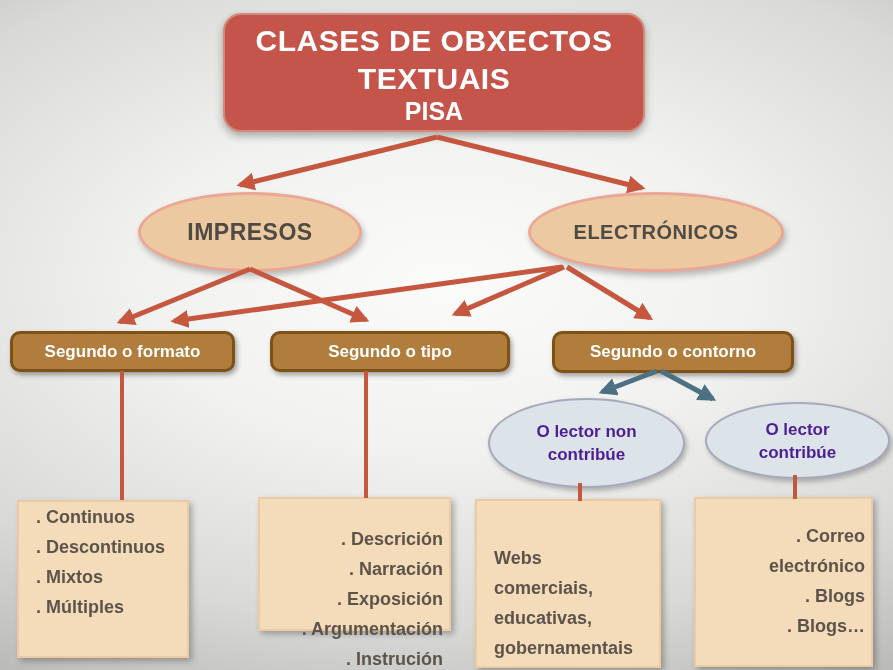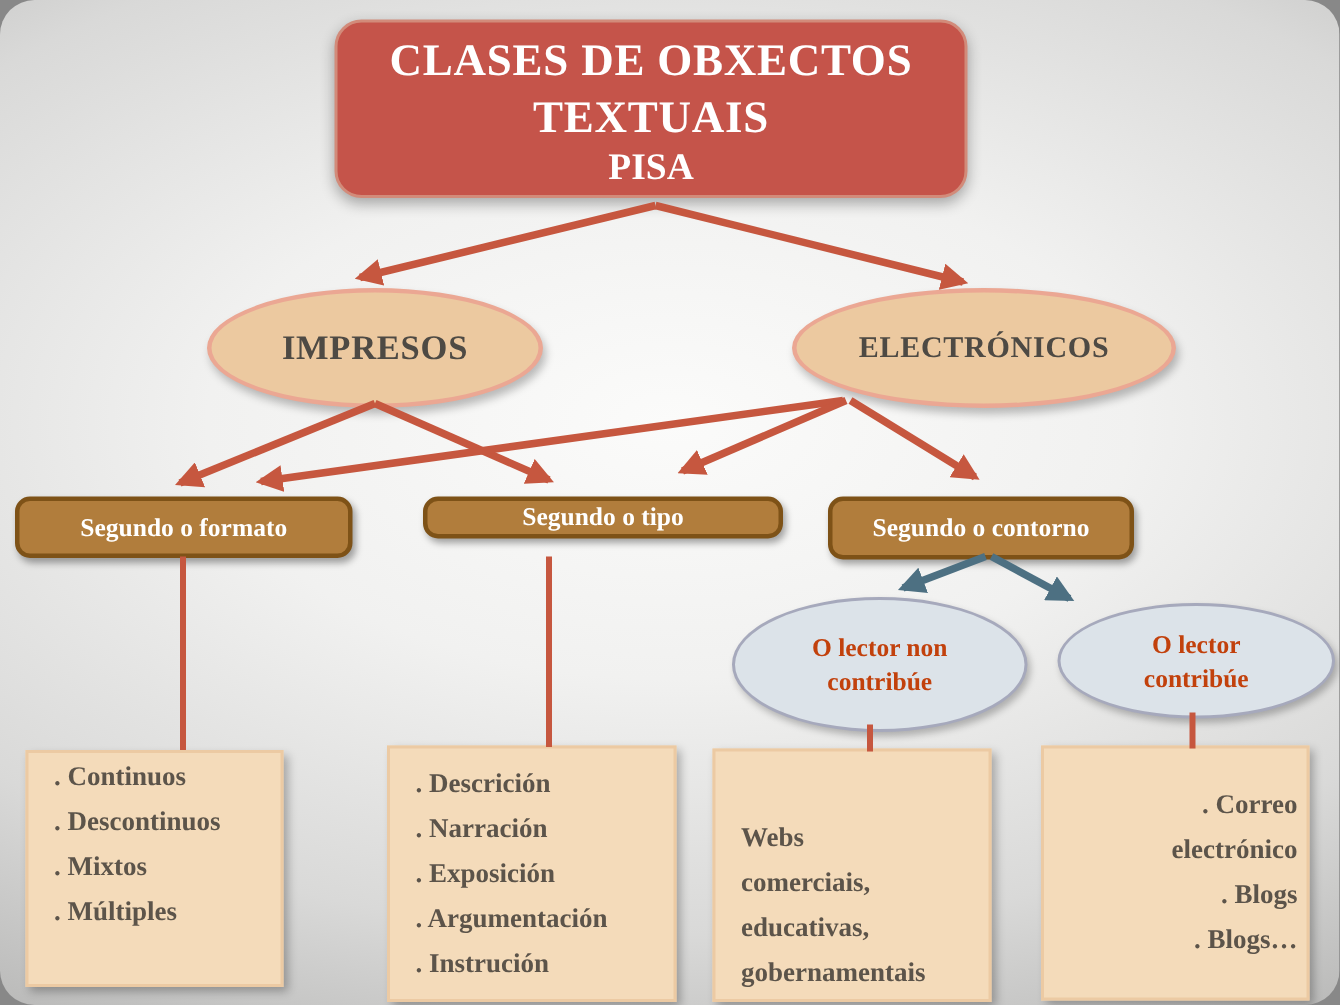--- a/index.html
+++ b/index.html
@@ -1,21 +1,20 @@
 <!DOCTYPE html>
 <html><head>
 <meta charset="utf-8">
 <style>
   html,body{margin:0;padding:0;background:#888;}
   .canvas{
     position:relative;width:893px;height:670px;overflow:hidden;
-    font-family:Liberation Serif, serif;
+    font-family:Liberation Sans, sans-serif;
     background:radial-gradient(ellipse 115% 85% at 50% 42%,
       #fbfbfa 0%, #f1f1f0 30%, #d9d9d8 60%, #b4b4b3 85%, #a0a0a0 100%);
-    border-radius:23px;
   }
   .edges{position:absolute;left:0;top:0;z-index:5;pointer-events:none;}
   .node{position:absolute;box-sizing:border-box;display:flex;flex-direction:column;
         align-items:center;justify-content:center;text-align:center;}
   
   .title-box{
     left:223px;top:13px;width:422px;height:119px;
     background:#c5544a;border:2px solid #d28b7a;border-radius:18px;
     box-shadow:0 4px 9px rgba(0,0,0,.3);color:#fff;z-index:2;
   }
@@ -24,35 +23,35 @@
   
   .oval{border-radius:50%;background:#ecc9a0;border:3px solid #eba793;
         color:#4e4a44;font-weight:700;box-shadow:2px 4px 6px rgba(0,0,0,.25);z-index:2;}
   .oval-impresos{left:138px;top:192px;width:224px;height:80px;font-size:23px;letter-spacing:.5px;}
   .oval-electronicos{left:528px;top:192px;width:256px;height:80px;font-size:20px;letter-spacing:.5px;}
   
   .bar{background:#b17d3c;border:3px solid #7e5217;border-radius:10px;
        color:#fff;font-weight:700;font-size:17px;
        box-shadow:2px 3px 5px rgba(0,0,0,.35);z-index:2;text-align:right;}
   .bar-formato{left:10px;top:331px;width:225px;height:41px;}
-  .bar-tipo{left:270px;top:331px;width:240px;height:28px;margin-left:12px;}
-  .bar-contorno{left:552px;top:331px;width:204px;height:42px;}
+  .bar-tipo{left:270px;top:331px;width:240px;height:41px;}
+  .bar-contorno{left:552px;top:331px;width:242px;height:42px;}
   
   .boval{border-radius:50%;background:#dce3e9;border:2px solid #a6a9bc;
-         color:#c2410c;font-weight:700;font-size:17px;line-height:23px;
+         color:#4c1d95;font-weight:700;font-size:17px;line-height:23px;
          box-shadow:2px 3px 5px rgba(0,0,0,.25);z-index:2;}
   .boval-non{left:488px;top:398px;width:197px;height:90px;}
   .boval-si{left:705px;top:402px;width:185px;height:77px;}
   
   .leaf{position:absolute;box-sizing:border-box;background:#f4dbba;
         border:2px solid #eccaa3;box-shadow:3px 3px 6px rgba(0,0,0,.28);
         color:#5c544a;font-weight:700;font-size:18px;line-height:30px;
         padding-left:17px;padding-right:6px;z-index:2;}
   .leaf-1{left:17px;top:500px;width:172px;height:158px;}
-  .leaf-2{left:258px;top:497px;width:193px;height:171px;padding-top:8px;}
+  .leaf-2{left:258px;top:497px;width:193px;height:134px;padding-top:25px;text-align:right;}
   .leaf-3{left:475px;top:499px;width:186px;height:169px;padding-top:42px;}
   .leaf-4{left:694px;top:497px;width:179px;height:170px;padding-top:22px;text-align:right;}
 </style>
 </head>
 <body>
 
 <div class="canvas">
 
   <svg class="edges" width="893" height="670" viewBox="0 0 893 670">
     <defs>

